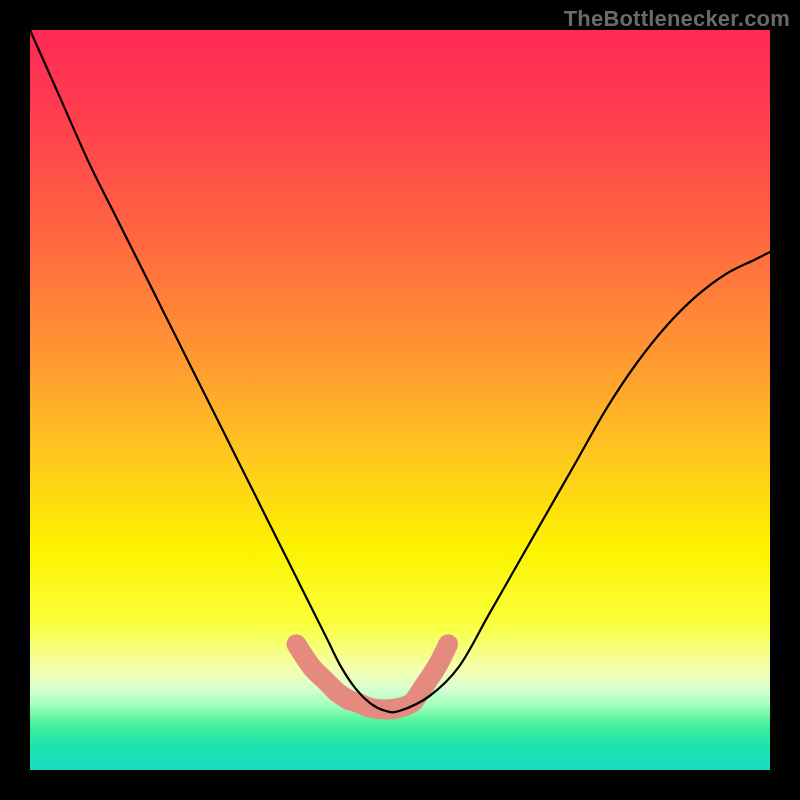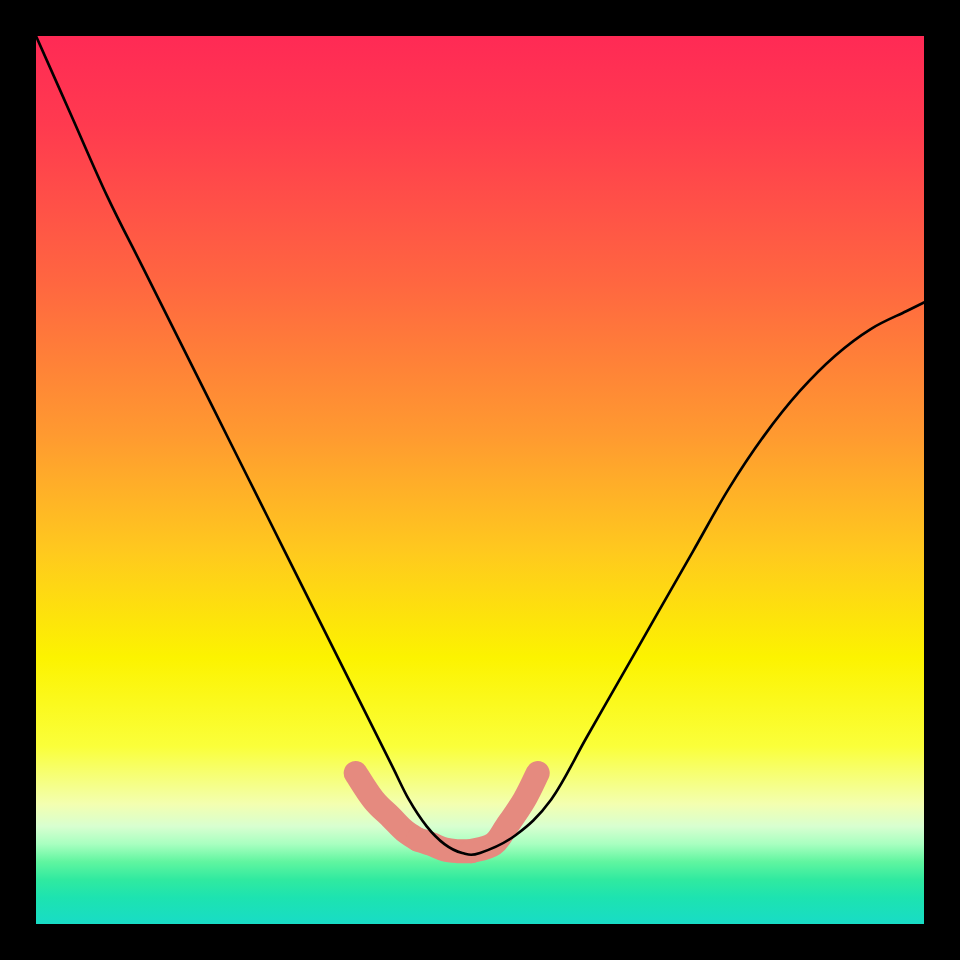--- a/index.html
+++ b/index.html
@@ -76,20 +76,21 @@
     fill: none;
     stroke-width: 20;
     stroke-linecap: round;
     stroke-linejoin: round;
   }
 </style>
 </head>
 <body>
 
 <div class="frame">
+  <div class="watermark">TheBottlenecker.com</div>
   <div class="plot">
     <div class="plot-bg"></div>
     <svg class="curve" viewBox="0 0 740 740">
       <path id="marker-left" class="marker-path" stroke="#e58a7f" d="M 266.40 614.20 C 269.06 618.20, 275.87 629.74, 281.20 636.40 C 286.53 643.06, 291.34 646.54, 296.00 651.20 C 300.66 655.86, 303.10 658.97, 307.10 662.30 C 311.10 665.63, 316.20 668.37, 318.20 669.70"></path>
       <path id="marker-floor" class="marker-path" stroke="#e58a7f" d="M 318.20 669.70 C 320.20 670.37, 325.30 671.93, 329.30 673.40 C 333.30 674.87, 336.40 676.77, 340.40 677.84 C 344.40 678.91, 347.50 679.05, 351.50 679.32 C 355.50 679.59, 360.60 679.32, 362.60 679.32"></path>
       <path id="marker-right" class="marker-path" stroke="#e58a7f" d="M 362.60 679.32 C 365.93 678.25, 375.77 677.13, 381.10 673.40 C 386.43 669.67, 387.54 665.26, 392.20 658.60 C 396.86 651.94, 402.34 644.39, 407.00 636.40 C 411.66 628.41, 416.10 618.20, 418.10 614.20"></path>
       <path id="curve" class="curve-path" d="M 0.00 0.00 C 5.33 11.99, 18.94 42.62, 29.60 66.60 C 40.26 90.58, 48.54 110.56, 59.20 133.20 C 69.86 155.84, 78.14 171.09, 88.80 192.40 C 99.46 213.71, 107.74 230.29, 118.40 251.60 C 129.06 272.91, 137.34 289.49, 148.00 310.80 C 158.66 332.11, 166.94 348.69, 177.60 370.00 C 188.26 391.31, 196.54 407.89, 207.20 429.20 C 217.86 450.51, 226.14 467.09, 236.80 488.40 C 247.46 509.71, 255.74 526.29, 266.40 547.60 C 277.06 568.91, 288.01 590.82, 296.00 606.80 C 303.99 622.78, 305.47 627.08, 310.80 636.40 C 316.13 645.72, 320.27 651.94, 325.60 658.60 C 330.93 665.26, 335.07 669.40, 340.40 673.40 C 345.73 677.40, 349.87 679.47, 355.20 680.80 C 360.53 682.13, 362.01 683.46, 370.00 680.80 C 377.99 678.14, 388.94 673.99, 399.60 666.00 C 410.26 658.01, 418.54 651.05, 429.20 636.40 C 439.86 621.75, 448.14 603.25, 458.80 584.60 C 469.46 565.95, 477.74 551.45, 488.40 532.80 C 499.06 514.15, 507.34 499.65, 518.00 481.00 C 528.66 462.35, 536.94 447.85, 547.60 429.20 C 558.26 410.55, 566.54 394.72, 577.20 377.40 C 587.86 360.08, 596.14 347.65, 606.80 333.00 C 617.46 318.35, 625.74 307.99, 636.40 296.00 C 647.06 284.01, 655.34 275.72, 666.00 266.40 C 676.66 257.08, 684.94 250.86, 695.60 244.20 C 706.26 237.54, 717.21 233.40, 725.20 229.40 C 733.19 225.40, 737.34 223.33, 740.00 222.00"></path>
     </svg>
   </div>
 </div>

